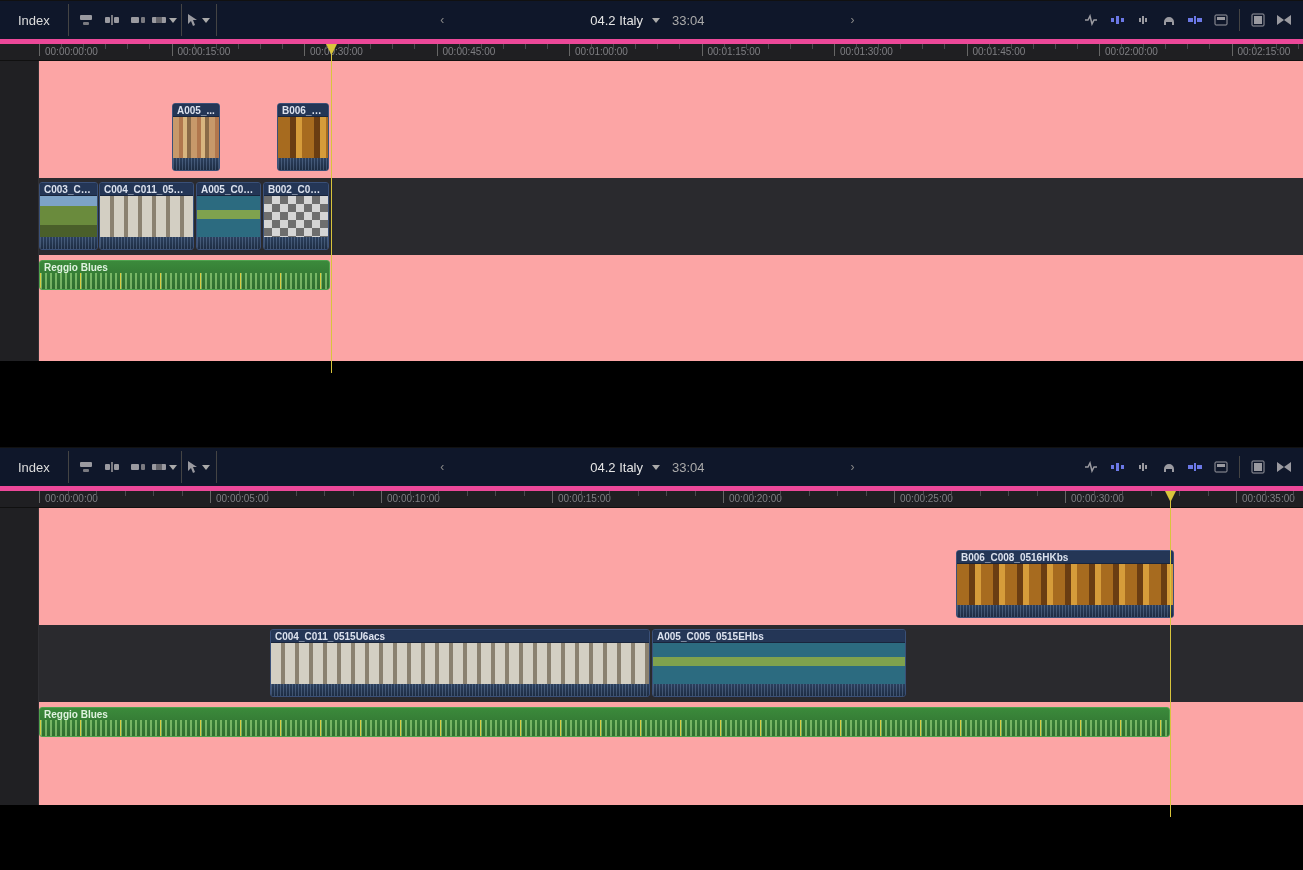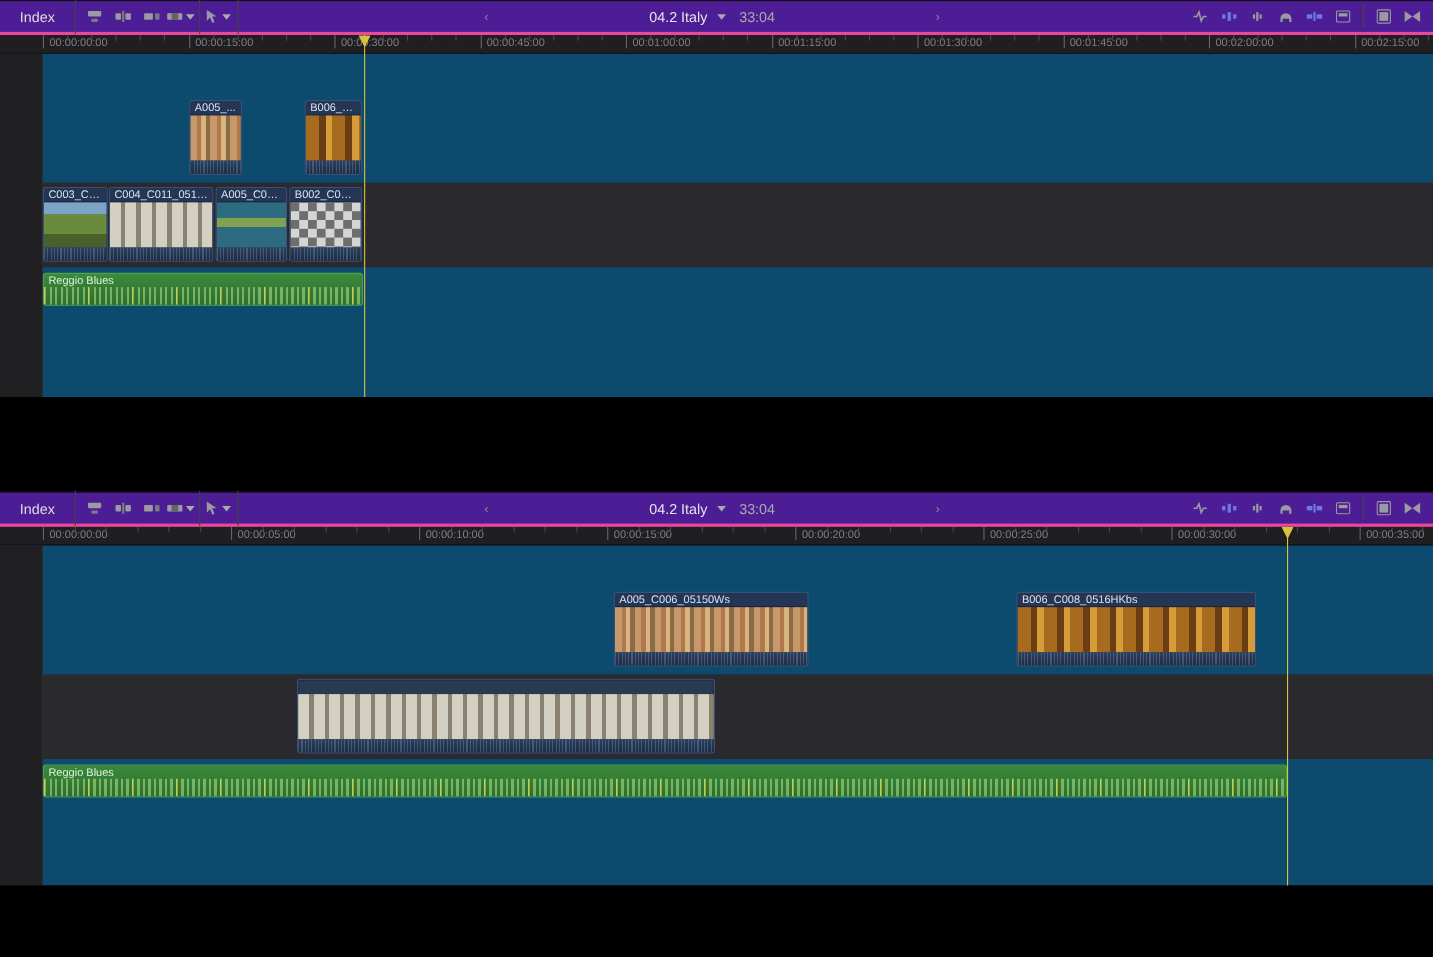--- a/index.html
+++ b/index.html
@@ -1,19 +1,19 @@
 <!DOCTYPE html>
 <html><head>
 <meta charset="utf-8">
 <style>
   * { margin: 0; padding: 0; box-sizing: border-box; font-family: -apple-system, "Helvetica Neue", Arial, sans-serif; }
   body { background: #000; color: #bfbfbf; font-size: 11px; width: 1303px; height: 870px; overflow: hidden; }
 
   .panel { position: absolute; left: 0; right: 0; }
-  .toolbar { background: #4c1d95; height: 32px; display: flex; align-items: center; border-top: 1px solid #111; border-bottom: 3px solid #ec4899; }
+  .toolbar { background: #0f172a; height: 44px; display: flex; align-items: center; border-top: 1px solid #111; border-bottom: 5px solid #ec4899; }
   .tb-left { display: flex; align-items: center; height: 100%; }
   .tb-btn { color: #c8c8c8; display: flex; align-items: center; justify-content: center; height: 32px; min-width: 28px; cursor: default; }
   .index-btn { padding: 0 18px; border-right: 1px solid #444; font-size: 13px; color: #ddd; }
   .group { border-right: 1px solid #444; display: flex; padding: 0 4px; }
   .tb-center { flex: 1; display: flex; align-items: center; justify-content: center; gap: 18px; }
   .nav-arrow { width: 24px; text-align: center; font-size: 12px; color: #888; }
   .title-area { display: flex; align-items: center; gap: 12px; }
   .proj-title { color: #e5e5e5; font-size: 13px; display: flex; align-items: center; gap: 6px; }
   .proj-time { color: #aaa; font-size: 13px; }
   .tb-right { display: flex; align-items: center; padding-right: 6px; }
@@ -25,21 +25,21 @@
 
   
   .ruler { background: #1f1f22; height: 17px; position: relative; border-bottom: 1px solid #101010; }
   .ruler-inner { position: absolute; left: 39px; right: 0; top: 0; bottom: 0; }
   .tick { position: absolute; top: 0; bottom: 0; font-size: 10px; color: #7f7f83; }
   .tick .t-line { position: absolute; top: 0; width: 1px; height: 12px; background: #666; left: 0; }
   .tick .t-label { position: absolute; top: 2px; left: 6px; white-space: nowrap; }
   .subtick { position: absolute; top: 0; width: 1px; height: 5px; background: #4a4a4e; }
 
   
-  .tracks { background: #0c4a6e; position: relative; }
+  .tracks { background: #fca5a5; position: relative; font-weight: bold; }
   .tracks .gutter { position: absolute; left: 0; top: 0; bottom: 0; width: 39px; background: #202023; border-right: 1px solid #303034; }
   .playhead { position: absolute; top: -17px; bottom: 0; width: 1px; background: #d8c43c; z-index: 40; }
   .playhead::before { content:''; position:absolute; top:-0px; left:-5px; width:11px; height:11px; background:#d8c43c; clip-path: polygon(0 0,100% 0,50% 100%); }
 
   .clip { position: absolute; background: linear-gradient(#2a3a52,#253349); border: 1px solid #3a5078; border-radius: 3px; overflow: hidden; box-shadow: inset 0 0 0 1px rgba(0,0,0,0.2); }
   .clip .label { background: rgba(36,54,86,0.95); color: #dce2ee; font-size: 10px; padding: 1px 4px; height: 13px; overflow: hidden; text-overflow: ellipsis; white-space: nowrap; border-bottom: 1px solid rgba(0,0,0,0.3); }
   .clip .thumb { background: repeating-linear-gradient(90deg,#6a6040,#6a6040 8px,#8a7a50 8px,#8a7a50 16px); position: absolute; left:0; right:0; top:13px; bottom:12px; }
   .clip .thumb.arches { background: repeating-linear-gradient(90deg,#a76b1f,#a76b1f 12px,#6a3d12 12px,#6a3d12 18px,#d69c3a 18px,#d69c3a 24px); }
   .clip .thumb.coast  { background: linear-gradient(#2c6b80 0%, #2c6b80 35%, #7fa24e 35%, #7fa24e 55%, #2c6b80 55%); }
   .clip .thumb.hills  { background: linear-gradient(#7da3c7 0%, #7da3c7 25%, #6a8b3d 25%, #6a8b3d 70%, #4a5f2a 70%); }
@@ -482,32 +482,33 @@
           <div class="t-label">00:00:35:00</div>
         </div>
         <div class="subtick" style="left: 1225.5px;"></div>
         <div class="subtick" style="left: 1254px;"></div>
       </div>
   </div>
 
   <div class="tracks" style="height:309px;" id="tracks-bottom">
     <div class="gutter"></div>
     <div class="lane-bg" style="top:117px; height:77px;"></div>
-  <div class="clip" style="left: 558px; width: 177px; top: 42px; height: 68px;">
-        <div class="label">A005_C006_05150Ws</div>
-        <div class="thumb town"></div>
-        <div class="wave"></div>
-      </div>
-      <div class="clip" style="left: 924px; width: 218px; top: 42px; height: 68px;">
+      <div class="clip" style="left: 956px; width: 218px; top: 42px; height: 68px;">
         <div class="label">B006_C008_0516HKbs</div>
         <div class="thumb arches"></div>
         <div class="wave"></div>
       </div>
       <div class="clip" style="left: 270px; width: 380px; top: 121px; height: 68px;">
+        <div class="label">C004_C011_0515U6acs</div>
         <div class="thumb church"></div>
+        <div class="wave"></div>
+      </div>
+      <div class="clip" style="left: 652px; width: 254px; top: 121px; height: 68px;">
+        <div class="label">A005_C005_0515EHbs</div>
+        <div class="thumb coast"></div>
         <div class="wave"></div>
       </div>
       <div class="audio-clip" style="left: 39px; width: 1131px; top: 199px; height: 30px;">
         <div class="label">Reggio Blues</div>
         <div class="awave"></div>
       </div>
       <div class="playhead" style="left: 1170px;"></div>
     </div>
 </div>
 

